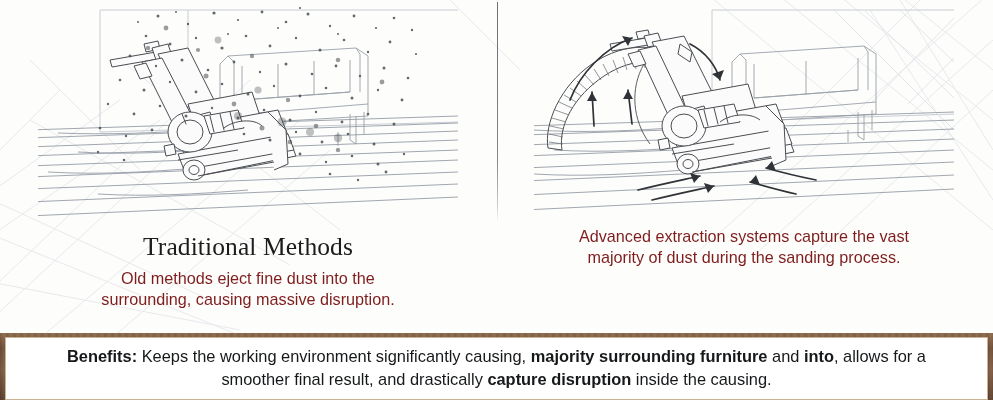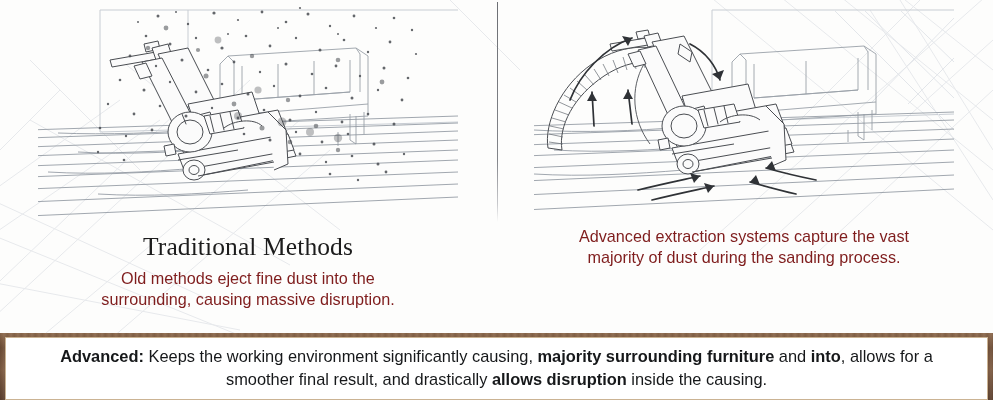--- a/index.html
+++ b/index.html
@@ -515,18 +515,18 @@
         <span>majority of dust during the sanding process.</span>
       </div>
     </div>
 
     <div class="divider"></div>
   </div>
 
   <div class="benefits-frame">
     <div class="benefits-bevel">
       <div class="benefits-inner">
-        <p class="benefits-text" id="benefits-text"><b>Advanced:</b><span> Keeps the working environment significantly causing, </span><b>majority surrounding furniture</b><span> and </span><b>into</b><span>, allows for a smoother final result, and drastically </span><b>allows disruption</b><span> inside the causing.</span></p>
+        <p class="benefits-text" id="benefits-text"><b>Benefits:</b><span> Keeps the working environment significantly causing, </span><b>majority surrounding furniture</b><span> and </span><b>into</b><span>, allows for a smoother final result, and drastically </span><b>capture disruption</b><span> inside the causing.</span></p>
       </div>
     </div>
   </div>
 
 </div>
 
 </body></html>

